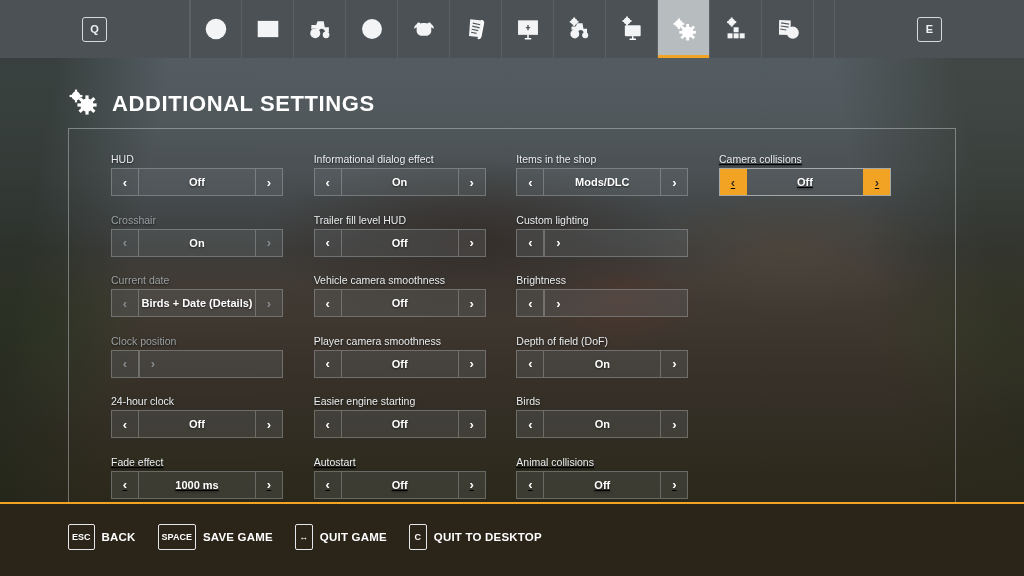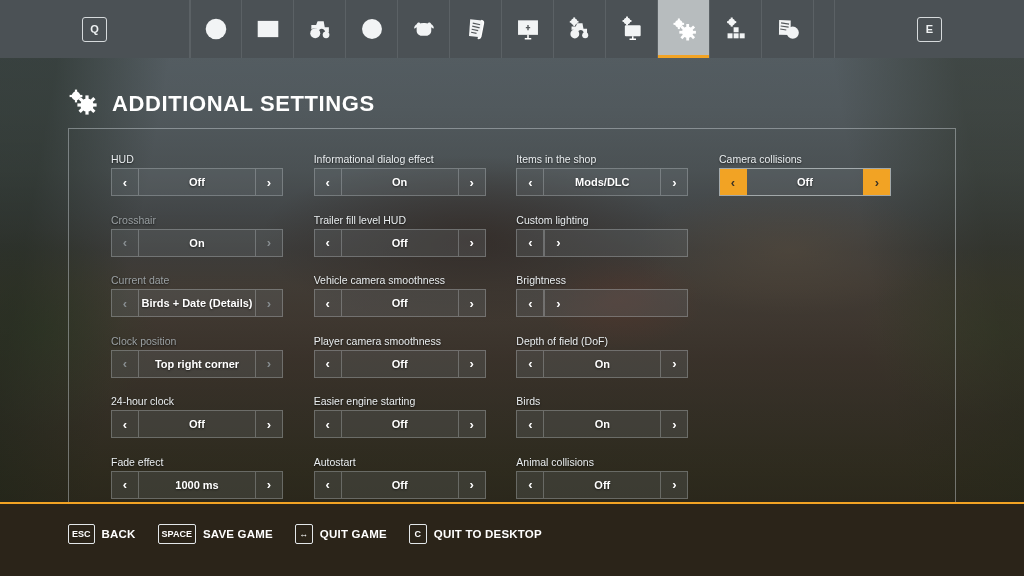--- a/index.html
+++ b/index.html
@@ -108,21 +108,21 @@
     position: absolute; left: 42px; top: 24px;
     width: 810px;
     display: flex; gap: 0;
   }
   .col { width: 210px; }
   .col:nth-child(1) { padding-right: 17px; }
   .col:nth-child(2) { padding-right: 17px; }
   .col:nth-child(3) { padding-right: 17px; }
 
   .opt { margin-bottom: 17.5px; }
-  .opt.last { margin-bottom: 0; }
+  .opt.last { margin-bottom: 0; text-decoration: underline; }
   .opt-label {
     color: #e9edef; font-size: 10.5px;
     margin-bottom: 3px; white-space: nowrap;
     text-shadow: 0 1px 2px rgba(0,0,0,.6);
   }
   .opt.disabled .opt-label { color: #9aa0a3; }
 
   .stepper {
     display: flex; align-items: stretch;
     height: 28px; width: 172px;
@@ -176,21 +176,21 @@
   #footer::before {
     content: ""; position: absolute; left: 68px; right: 68px; top: -2px;
     height: 2px; background: #f2a324;
   }
   #hints {
     position: absolute; left: 68px; top: 20px;
     display: flex; align-items: center; gap: 22px;
   }
   .hint { display: flex; align-items: center; gap: 7px; }
   .hkey {
-    min-width: 18px; height: 20px; padding: 0 3px;
+    min-width: 18px; height: 26px; padding: 0 3px;
     border: 1.4px solid #e3e7e9; border-radius: 2px;
     color: #ffffff; font-size: 9px; font-weight: 700;
     display: flex; align-items: center; justify-content: center;
   }
   .hlabel { color: #ffffff; font-size: 11.5px; font-weight: 700; letter-spacing: .2px; }
 </style>
 </head>
 <body>
 
 <div id="screen">
@@ -416,21 +416,20 @@
             <div class="stepper">
               <div class="arrow l">‹</div>
               <div class="val">Birds + Date (Details)</div>
               <div class="arrow r">›</div>
             </div>
           </div>
           <div class="opt disabled">
             <div class="opt-label">Clock position</div>
             <div class="stepper">
               <div class="arrow l">‹</div>
-              <div class="val">Top right corner</div>
               <div class="arrow r">›</div>
             </div>
           </div>
           <div class="opt">
             <div class="opt-label">24-hour clock</div>
             <div class="stepper">
               <div class="arrow l">‹</div>
               <div class="val">Off</div>
               <div class="arrow r">›</div>
             </div>

